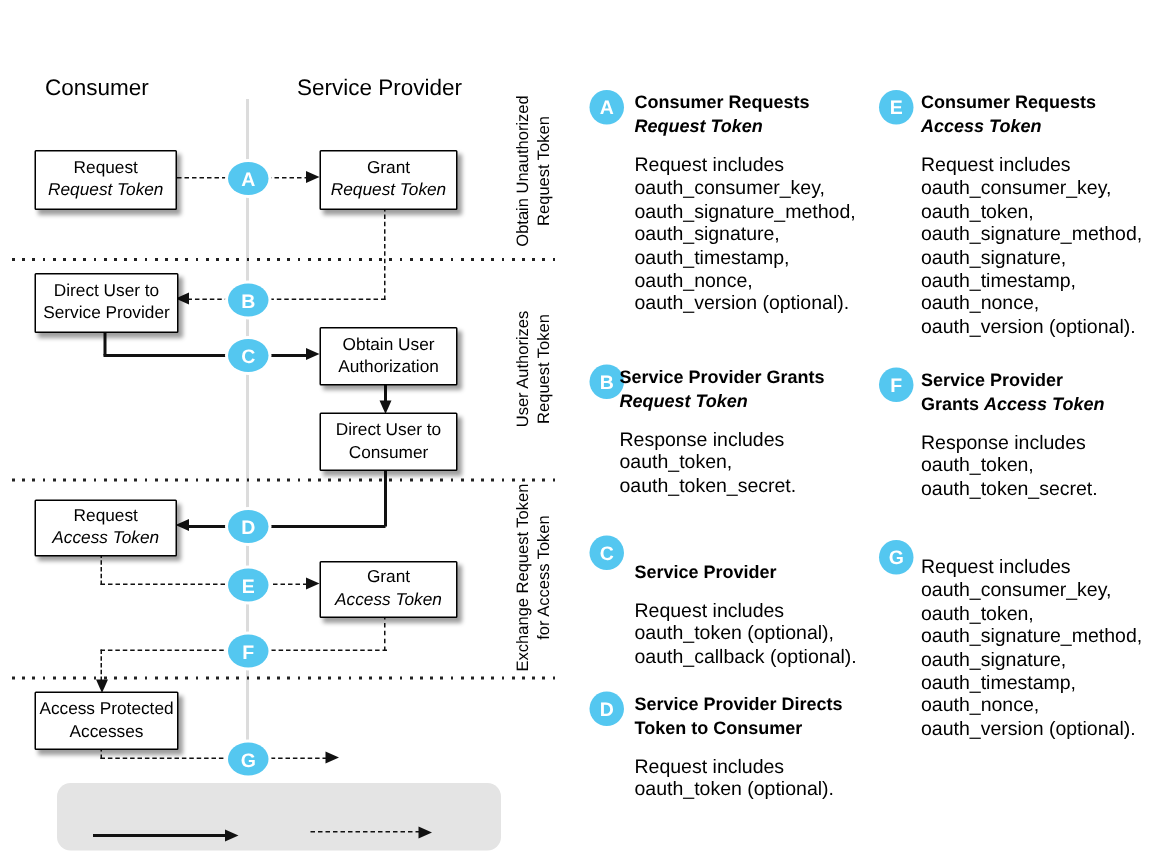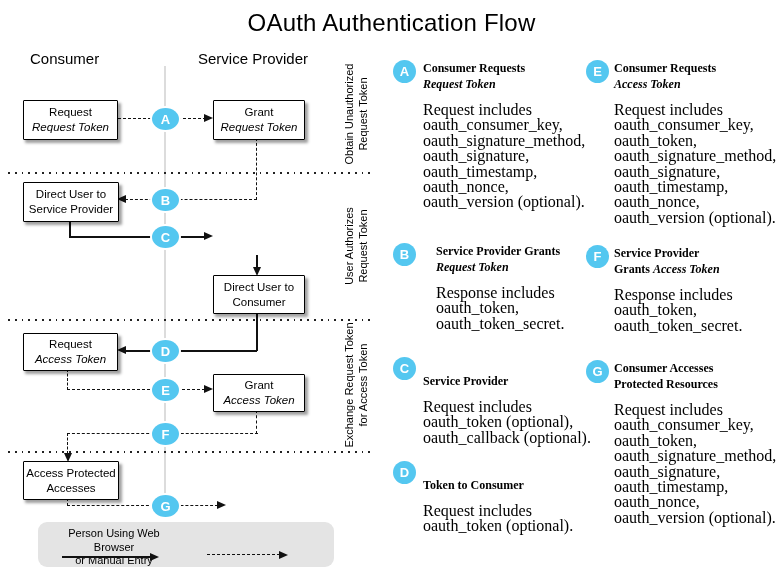--- a/index.html
+++ b/index.html
@@ -20,33 +20,32 @@
   .dln-h{position:absolute;border-top:1.6px dashed #111;z-index:2;}
   .dln-v{position:absolute;border-left:1.6px dashed #111;z-index:2;}
   .ar{position:absolute;width:0;height:0;z-index:2;}
   .ar-r{border-top:4.5px solid transparent;border-bottom:4.5px solid transparent;border-left:9px solid #111;}
   .ar-l{border-top:4.5px solid transparent;border-bottom:4.5px solid transparent;border-right:9px solid #111;}
   .ar-d{border-left:4.5px solid transparent;border-right:4.5px solid transparent;border-top:9px solid #111;}
   .phase{position:absolute;transform:translate(-50%,-50%) rotate(-90deg);font-size:11px;line-height:1.3;
          text-align:center;white-space:pre-line;width:160px;}
   .badge{position:absolute;width:23px;height:23px;background:#54c7f0;border-radius:50%;color:#fff;
          font-weight:bold;font-size:13px;display:flex;align-items:center;justify-content:center;}
-  .step-text{position:absolute;font-family:Liberation Serif, serif;}
+  .step-text{position:absolute;}
   .step-text h3{margin:0;font-size:12px;line-height:16px;font-weight:bold;}
   .step-text h3 i{font-style:italic;}
-  .step-text p{margin:10px 0 0;font-size:16px;line-height:15.4px;white-space:pre-line;}
+  .step-text p{margin:10px 0 0;font-size:13px;line-height:15.4px;white-space:pre-line;}
   .legend{position:absolute;left:38px;top:522px;width:296px;height:45px;background:#e4e4e4;border-radius:9px;z-index:1;}
   .legend-text{position:absolute;font-size:11px;line-height:13.5px;text-align:center;white-space:pre-line;z-index:2;}
 </style>
 </head>
 <body>
 
 <div id="canvas">
 
-  <div class="title">OAuth Authentication Flow</div>
 
   <div class="colhead" style="left:30px;top:50px">Consumer</div>
   <div class="colhead" style="left:198px;top:50px">Service Provider</div>
 
   <div class="vline"></div>
 
   <div class="dotted" style="top:172px"></div>
   <div class="dotted" style="top:319px"></div>
   <div class="dotted" style="top:451px"></div>
 
@@ -62,20 +61,24 @@
     <i>Request Token</i>
   </div>
   <div class="box" style="left:213px;top:100px;width:90px;height:38px">
     <span>Grant</span>
     <i>Request Token</i>
   </div>
   <div class="box" style="left:23px;top:182px;width:94px;height:38px">
     <span>Direct User to</span>
     <span>Service Provider</span>
   </div>
+  <div class="box" style="left:213px;top:218px;width:90px;height:37px">
+    <span>Obtain User</span>
+    <span>Authorization</span>
+  </div>
   <div class="box" style="left:213px;top:275px;width:90px;height:37px">
     <span>Direct User to</span>
     <span>Consumer</span>
   </div>
   <div class="box" style="left:23px;top:333px;width:93px;height:36px">
     <span>Request</span>
     <i>Access Token</i>
   </div>
   <div class="box" style="left:213px;top:374px;width:90px;height:36px">
     <span>Grant</span>
@@ -149,42 +152,42 @@
 oauth_signature_method,
 oauth_signature,
 oauth_timestamp,
 oauth_nonce,
 oauth_version (optional).</p>
   </div>
 
   <div class="badge" style="left:393px;top:243px">
       <span>B</span>
     </div>
-  <div class="step-text" style="left:436px;top:243px;width:168px">
+  <div class="step-text" style="left:413px;top:243px;width:168px">
     <h3><span>Service Provider Grants</span><br><i>Request Token</i></h3>
     <p>Response includes
 oauth_token,
 oauth_token_secret.</p>
   </div>
 
   <div class="badge" style="left:393px;top:357px">
       <span>C</span>
     </div>
   <div class="step-text" style="left:423px;top:357px;width:168px">
     <h3><br><span>Service Provider</span></h3>
     <p>Request includes
 oauth_token (optional),
 oauth_callback (optional).</p>
   </div>
 
   <div class="badge" style="left:393px;top:461px">
       <span>D</span>
     </div>
   <div class="step-text" style="left:423px;top:461px;width:168px">
-    <h3><br><span>Token to Consumer</span></h3>
+    <h3><span>Service Provider Directs</span><br><span>Token to Consumer</span></h3>
     <p>Request includes
 oauth_token (optional).</p>
   </div>
 
   <div class="badge" style="left:586px;top:60px">
       <span>E</span>
     </div>
   <div class="step-text" style="left:614px;top:60px;width:164px">
     <h3><span>Consumer Requests</span><br><i>Access Token</i></h3>
     <p>Request includes
@@ -204,32 +207,29 @@
     <h3><span>Service Provider</span><br><span>Grants </span><i>Access Token</i></h3>
     <p>Response includes
 oauth_token,
 oauth_token_secret.</p>
   </div>
 
   <div class="badge" style="left:586px;top:360px">
       <span>G</span>
     </div>
   <div class="step-text" style="left:614px;top:360px;width:164px">
-    <h3><span>Consumer Accesses</span><br><span>Protected Resources</span></h3>
     <p>Request includes
 oauth_consumer_key,
 oauth_token,
 oauth_signature_method,
 oauth_signature,
 oauth_timestamp,
 oauth_nonce,
 oauth_version (optional).</p>
   </div>
 
   <div class="legend"></div>
-  <div class="legend-text" style="left:48px;top:527px;width:132px">Person Using Web Browser
-or Manual Entry</div>
   <div class="ln" style="left:62px;top:556px;width:89px;height:1.6px;z-index:2"></div>
   <div class="ar ar-r" style="left:150px;top:552.5px"></div>
   <div class="dln-h" style="left:207px;top:554px;width:73px;z-index:2"></div>
   <div class="ar ar-r" style="left:279px;top:550.5px"></div>
 
 </div>
 
 </body></html>

